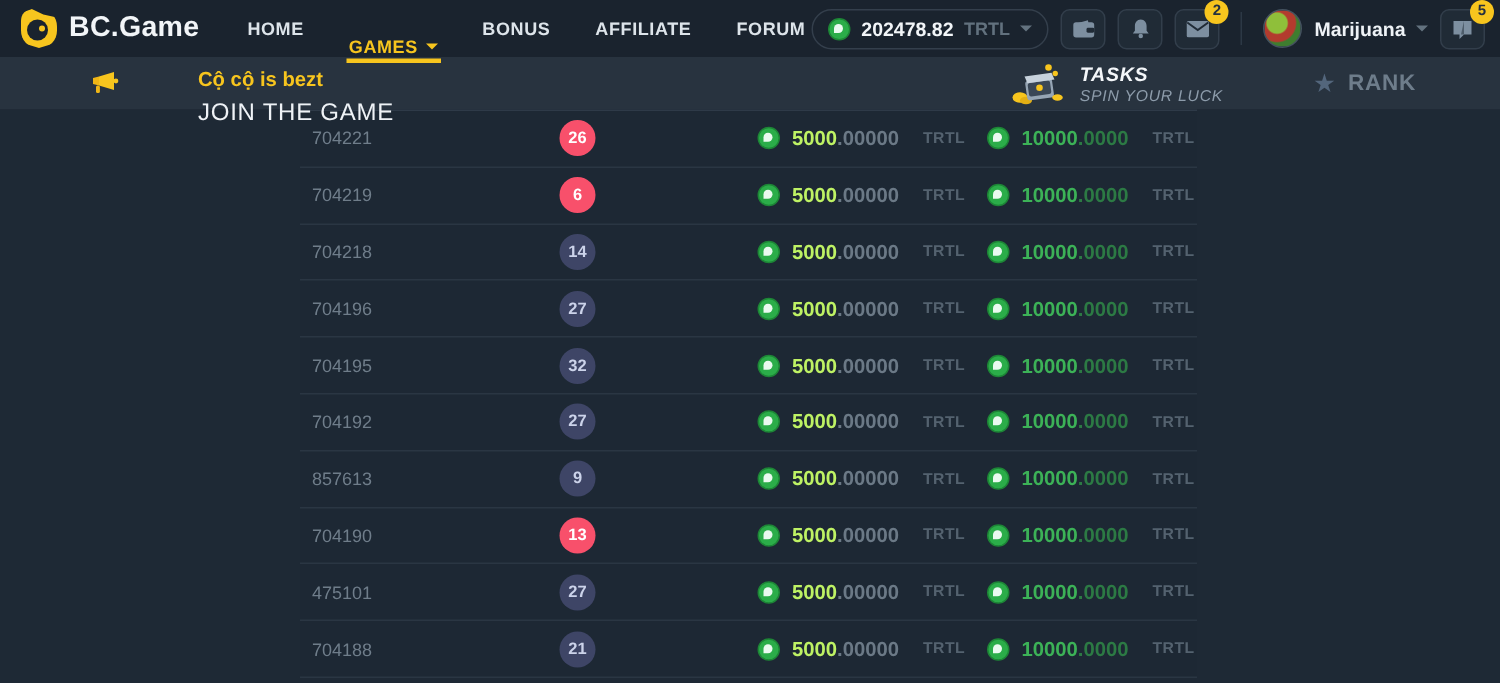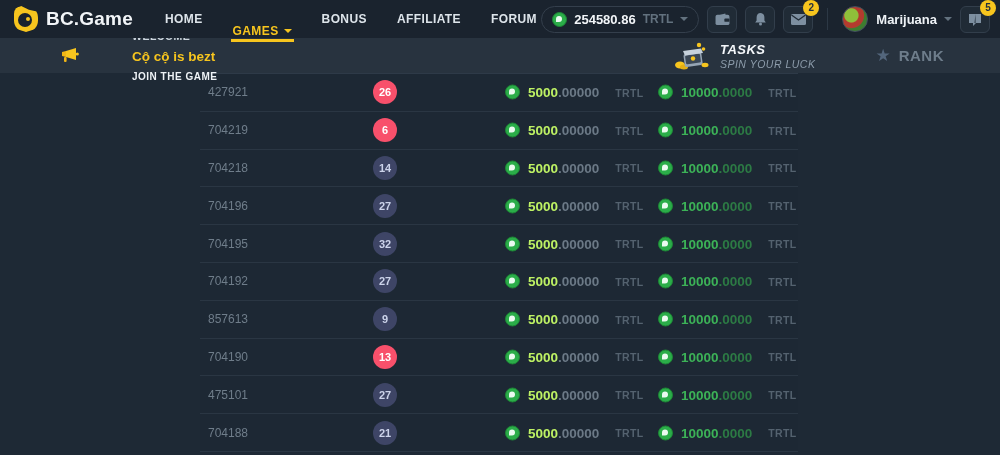--- a/index.html
+++ b/index.html
@@ -47,21 +47,21 @@
     background:radial-gradient(circle at 35% 35%, #8fbf3a 0 30%, #b33b2e 35% 55%, #3e7d2f 60% 100%);
     border:1px solid #44525f; cursor:pointer; }
   .username { display:flex; align-items:center; gap:7px; font-size:13px; font-weight:bold; color:#eef2f6; cursor:pointer; }
 
   
   .banner { height:35px; background:#28333f; display:flex; align-items:center; padding:0 16px; }
   .megaphone { margin-left:44px; flex:0 0 auto; }
   .welcome { margin-left:52px; display:flex; align-items:baseline; gap:7px; white-space:nowrap;flex-direction:column; }
   .welcome .w1 { font-size:10.5px; font-weight:bold; color:#cdd6de; letter-spacing:0.5px; }
   .welcome .w2 { font-size:13.5px; font-weight:bold; color:#f7c51e; }
-  .welcome .w3 { font-size:10px; font-weight:bold; color:#eef2f6; letter-spacing:0.5px; }
+  .welcome .w3 { font-size:16px; font-weight:normal; color:#eef2f6; letter-spacing:0.5px; }
   .banner-right { margin-left:auto; display:flex; align-items:center; gap:60px; padding-right:40px; }
   .tasks { display:flex; align-items:center; gap:10px; cursor:pointer; }
   .tasks-text .t1 { font-size:13px; font-weight:bold; font-style:italic; color:#f4f7fa; letter-spacing:0.5px; }
   .tasks-text .t2 { font-size:10.5px; font-style:italic; color:#8d9cab; letter-spacing:0.5px; margin-top:1px; }
   .rank { display:flex; align-items:center; gap:8px; cursor:pointer; }
   .rank-star { color:#53667c; font-size:17px; line-height:1; }
   .rank-label { font-size:15px; font-weight:bold; color:#6e7d8b; letter-spacing:0.5px; }
 
   
   .content { height:382px; background:#1e2935; }
@@ -108,21 +108,21 @@
       <span>AFFILIATE</span>
     </div>
     <div class="nav-item">
       <span>FORUM</span>
     </div>
   </div>
 
   <div class="header-right">
     <div class="balance-pill">
       <span class="coin"></span>
-      <span class="balance-amt">254580.86</span>
+      <span class="balance-amt">202478.82</span>
       <span class="balance-cur">TRTL</span>
       <span class="caret gray"></span>
     </div>
 
     <div class="icon-btn">
       <svg width="15" height="13" viewBox="0 0 16 14">
         <rect x="0.5" y="2" width="15" height="11" rx="2" fill="#7d8fa0"></rect>
         <path d="M2 3 L11 0.5 L11.5 3 Z" fill="#7d8fa0"></path>
         <rect x="10" y="6" width="5.5" height="3.5" rx="1" fill="#202b36"></rect>
       </svg>
@@ -195,21 +195,21 @@
     <div class="rank">
       <span class="rank-star">★</span>
       <span class="rank-label">RANK</span>
     </div>
   </div>
 </div>
 
 <div class="content">
   <div class="bet-table" id="bet-table">
   <div class="bet-row">
-    <span class="bet-id">427921</span>
+    <span class="bet-id">704221</span>
     <span class="roll-badge red">26</span>
     <span class="amount bet">
       <span class="coin"></span>
       <span class="amt-int">5000</span>
       <span class="amt-dec">.00000</span>
       <span class="amt-cur">TRTL</span>
     </span>
     <span class="amount payout">
       <span class="coin"></span>
       <span class="amt-int">10000</span>

